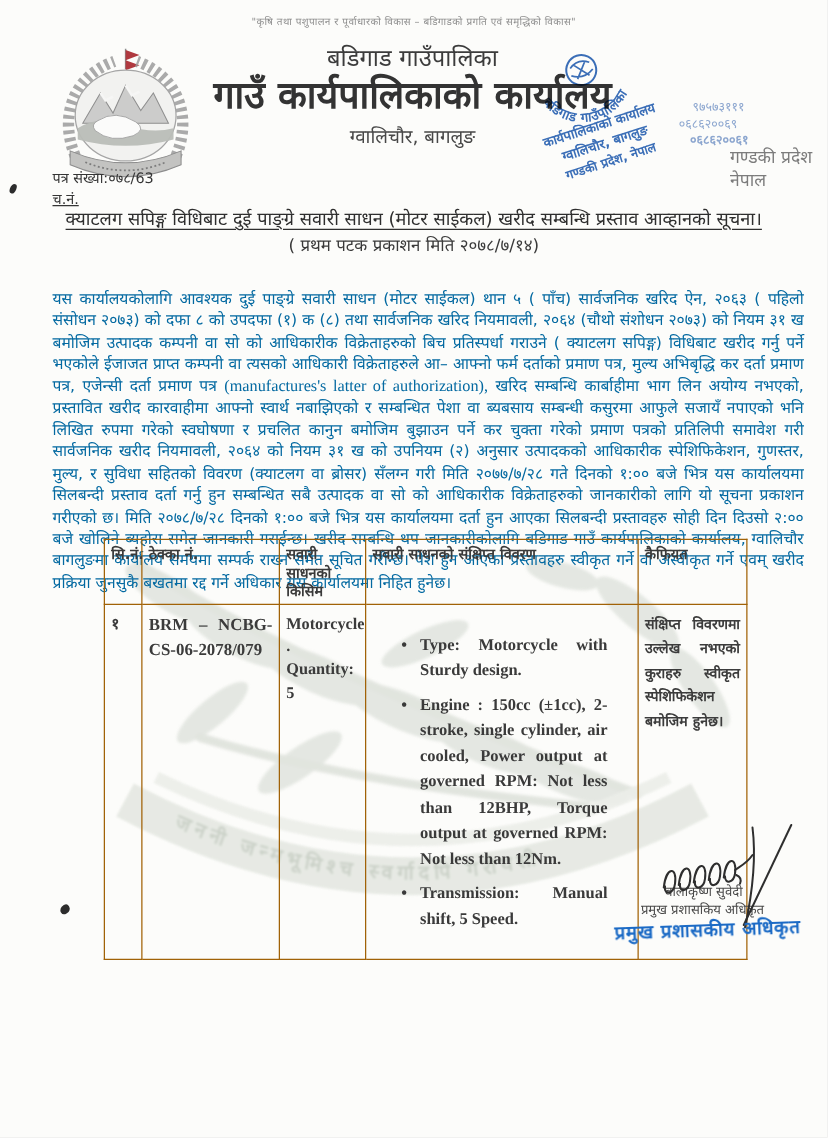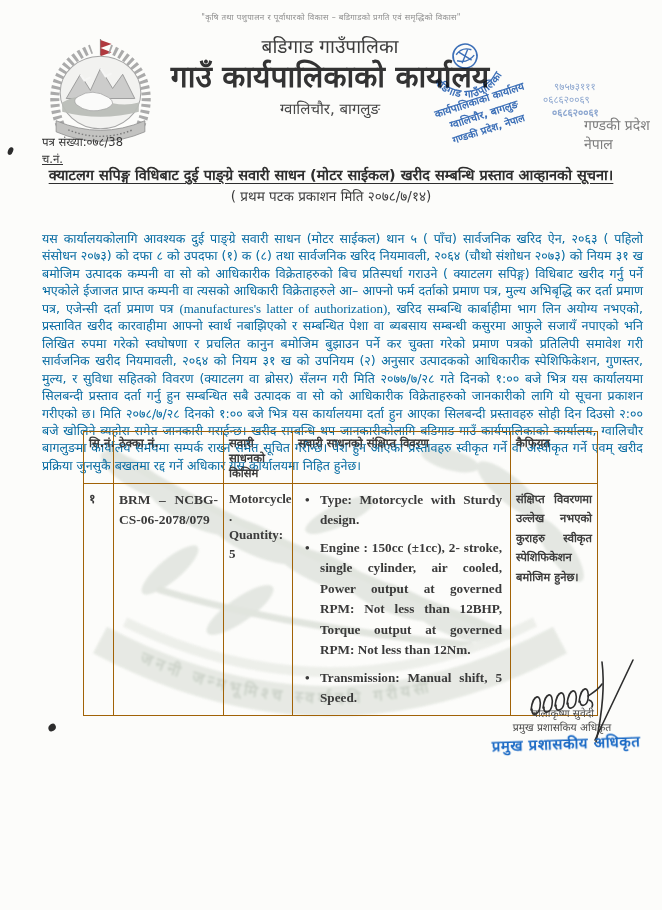--- a/index.html
+++ b/index.html
@@ -24,42 +24,42 @@
     mix-blend-mode:multiply;opacity:.92;}
   .phones{position:absolute;z-index:2;left:543px;top:80px;font-size:10px;
     color:#8ca6cf;line-height:13px;}
   .phones .p1{padding-left:11px;}
   .phones .p3{padding-left:9px;font-weight:bold;}
   .province-right{position:absolute;z-index:2;left:584px;top:115px;font-size:14px;color:#7c7c7c;}
   .refline{position:absolute;z-index:2;left:42px;top:134px;font-size:11.5px;color:#353535;}
   .chno{position:absolute;z-index:2;left:42px;top:151px;font-size:11.5px;color:#353535;text-decoration:underline;}
   
   .notice-title{position:absolute;z-index:2;left:30px;right:30px;top:164px;text-align:center;
-    font-size:14.5px;font-weight:bold;color:#2e2e2e;
+    font-size:14.5px;font-weight:normal;color:#2e2e2e;
     text-decoration:underline;text-underline-offset:3px;text-decoration-thickness:1.3px;}
   .pub-line{position:absolute;z-index:2;left:0;right:0;top:187px;text-align:center;
     font-size:13.5px;color:#3a3a3a;}
   
   .body-text{position:absolute;z-index:2;left:42px;top:230px;width:601px;
     font-size:12.5px;line-height:17.45px;text-align:justify;color:#0369a1;}
   .body-text .en{font-family:"Liberation Serif",serif;font-size:13px;}
   
   .spec-table{position:absolute;z-index:2;left:83px;top:431px;width:514px;
     border-collapse:collapse;table-layout:fixed;background:transparent;}
   .spec-table th,.spec-table td{border:1px solid #a16207;vertical-align:top;
     padding:3px 5px;font-weight:bold;text-align:left;}
   .spec-table th{font-size:11.5px;color:#3a3a3a;height:32px;}
   .col-sn{width:30px;}.col-contract{width:110px;}.col-kind{width:69px;}
   .col-desc{width:218px;}.col-remarks{width:87px;}
   td.c-sn{font-size:12.5px;padding-top:6px;}
   td.c-contract{font-family:"Liberation Serif",serif;font-size:13.5px;
     text-align:justify;padding-top:6px;line-height:1.45;height:166px;}
   td.c-kind{font-family:"Liberation Serif",serif;font-size:13px;padding-top:6px;line-height:1.4;margin-top:28px;}
   td.c-desc{padding:6px 8px;}
-  ul.specs{margin:0;padding:0;list-style:none;font-family:"Liberation Serif",serif;
+  ul.specs{margin:16px;padding:0;list-style:none;font-family:"Liberation Serif",serif;
     font-size:13.2px;line-height:1.55;text-align:justify;color:#3a3a3a;}
   ul.specs li{position:relative;padding-left:19px;}
   ul.specs li::before{content:"\2022";position:absolute;left:4px;top:0;}
   ul.specs li + li{margin-top:7px;}
   td.c-remarks{font-size:11.3px;line-height:1.72;text-align:justify;padding-top:6px;color:#3c3c3c;}
   
   .sig-svg{position:absolute;z-index:3;left:455px;top:648px;}
   .sig-name{position:absolute;z-index:2;left:503px;top:706px;width:120px;text-align:center;
     font-size:10.5px;color:#4a4a4a;}
   .sig-designation{position:absolute;z-index:2;left:478px;top:720px;width:168px;text-align:center;
@@ -151,21 +151,21 @@
     </g>
   </svg>
 
   <div class="phones">
     <div class="p1">९७५७३१११</div>
     <div class="p2">०६८६२००६९</div>
     <div class="p3">०६८६२००६१</div>
   </div>
   <div class="province-right">गण्डकी प्रदेश नेपाल</div>
 
-  <div class="refline">पत्र संख्या:०७८/38</div>
+  <div class="refline">पत्र संख्या:०७८/63</div>
   <div class="chno">च.नं.</div>
 
   <div class="notice-title">क्याटलग सपिङ्ग विधिबाट दुई पाङ्ग्रे सवारी साधन (मोटर साईकल) खरीद सम्बन्धि प्रस्ताव आव्हानको सूचना।</div>
   <div class="pub-line">( प्रथम पटक प्रकाशन मिति २०७८/७/१४)</div>
 
   <div class="body-text"><span>यस कार्यालयकोलागि आवश्यक दुई पाङ्ग्रे सवारी साधन (मोटर साईकल)  थान ५ ( पाँच) सार्वजनिक खरिद ऐन, २०६३ ( पहिलो संसोधन २०७३) को दफा ८ को उपदफा (१) क (८) तथा सार्वजनिक खरिद नियमावली, २०६४ (चौथो संशोधन २०७३) को नियम ३१ ख बमोजिम उत्पादक कम्पनी वा सो को आधिकारीक विक्रेताहरुको बिच प्रतिस्पर्धा गराउने ( क्याटलग सपिङ्ग) विधिबाट खरीद गर्नु पर्ने भएकोले ईजाजत प्राप्त कम्पनी वा त्यसको आधिकारी विक्रेताहरुले आ– आफ्नो फर्म दर्ताको प्रमाण पत्र, मुल्य अभिबृद्धि कर दर्ता प्रमाण पत्र, एजेन्सी दर्ता प्रमाण पत्र </span><span class="en">(manufactures's latter of authorization),</span><span> खरिद सम्बन्धि कार्बाहीमा भाग लिन अयोग्य नभएको,  प्रस्तावित खरीद कारवाहीमा आफ्नो स्वार्थ नबाझिएको र सम्बन्धित पेशा वा ब्यबसाय सम्बन्धी कसुरमा आफुले सजायँ नपाएको भनि लिखित रुपमा गरेको स्वघोषणा र प्रचलित कानुन बमोजिम बुझाउन पर्ने कर चुक्ता गरेको प्रमाण पत्रको प्रतिलिपी समावेश गरी सार्वजनिक खरीद नियमावली, २०६४ को नियम ३१ ख को उपनियम (२) अनुसार उत्पादकको आधिकारीक स्पेशिफिकेशन, गुणस्तर, मुल्य, र सुविधा सहितको विवरण (क्याटलग वा ब्रोसर) सँलग्न गरी मिति २०७७/७/२८ गते दिनको १:०० बजे भित्र यस कार्यालयमा सिलबन्दी प्रस्ताव दर्ता गर्नु हुन सम्बन्धित सबै उत्पादक वा सो को आधिकारीक विक्रेताहरुको जानकारीको लागि यो सूचना प्रकाशन गरीएको छ। मिति २०७८/७/२८ दिनको १:०० बजे भित्र यस कार्यालयमा  दर्ता हुन आएका सिलबन्दी प्रस्तावहरु सोही दिन दिउसो २:०० बजे खोलिने ब्यहोरा समेत जानकारी गराईन्छ। खरीद सम्बन्धि थप जानकारीकोलागि बडिगाड गाउँ कार्यपालिकाको कार्यालय, ग्वालिचौर बागलुङमा कार्यालय समयमा सम्पर्क राख्न समेत सूचित गरीन्छ। पेश हुन आएका प्रस्तावहरु स्वीकृत गर्ने वा अस्वीकृत गर्ने एवम् खरीद प्रक्रिया जुनसुकै बखतमा रद्द गर्ने अधिकार यस कार्यालयमा निहित हुनेछ।</span></div>
 
   <table class="spec-table">
     <colgroup>
       <col class="col-sn">

